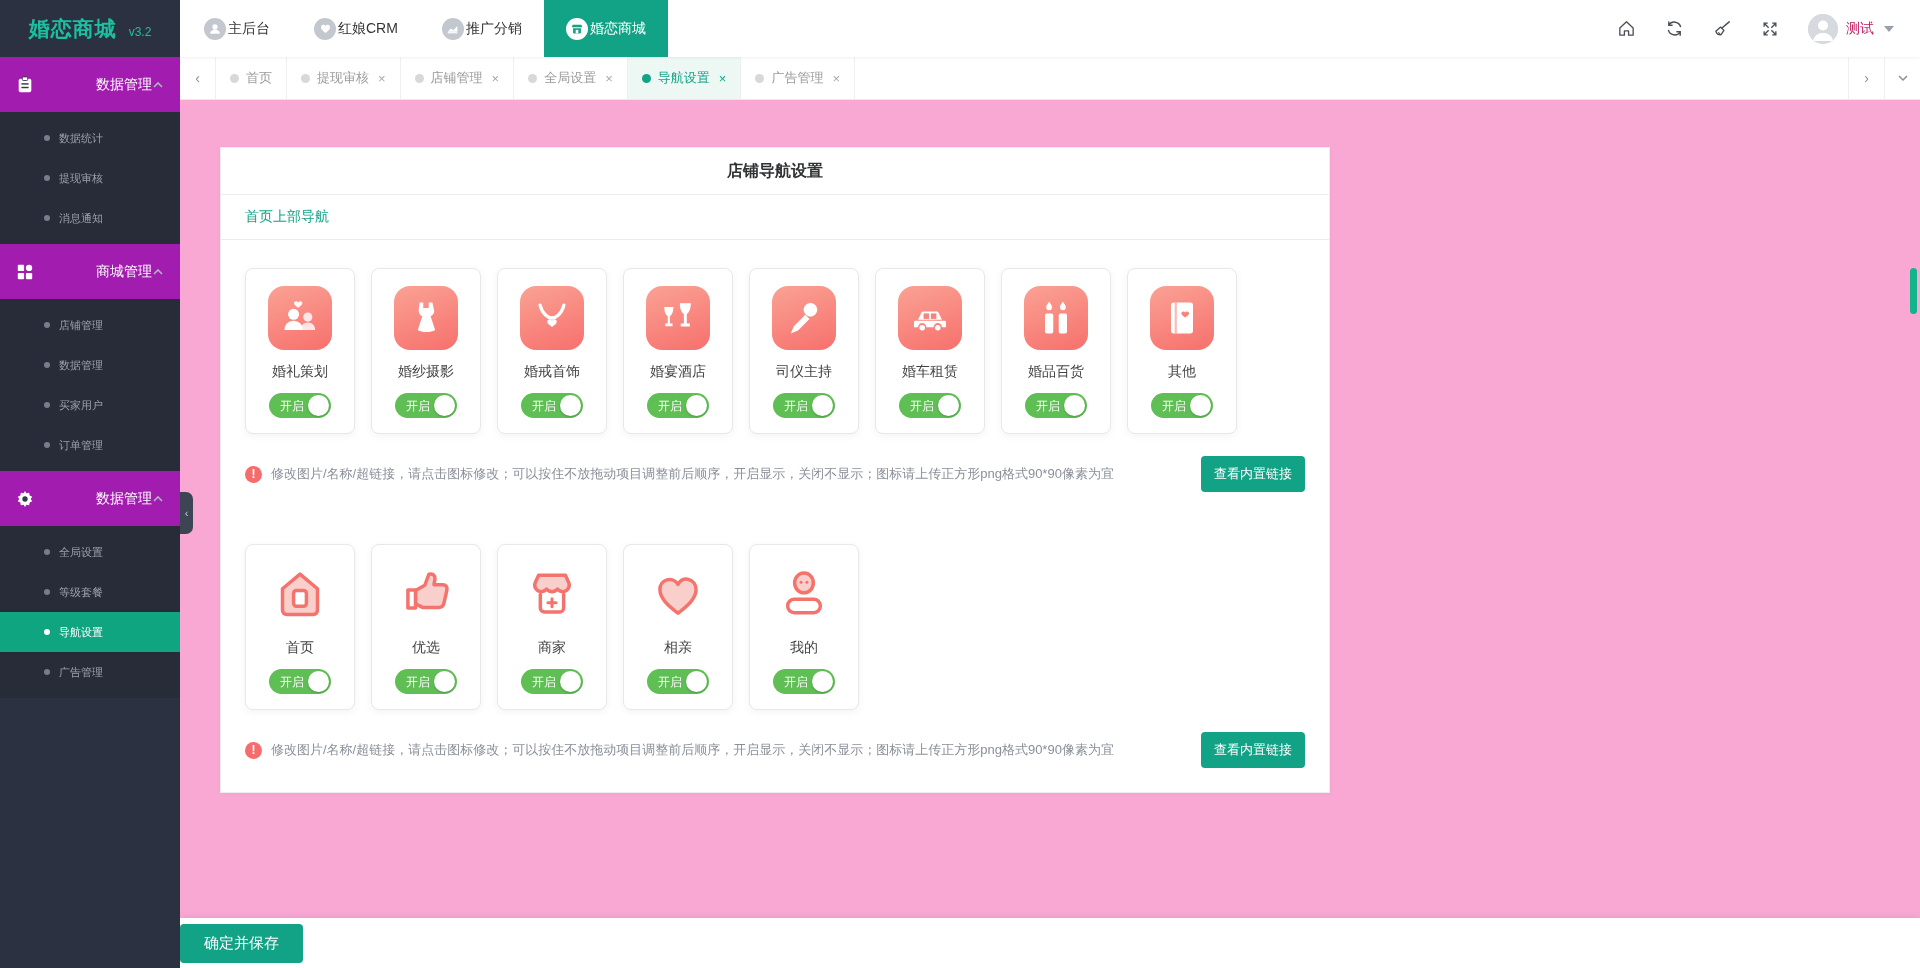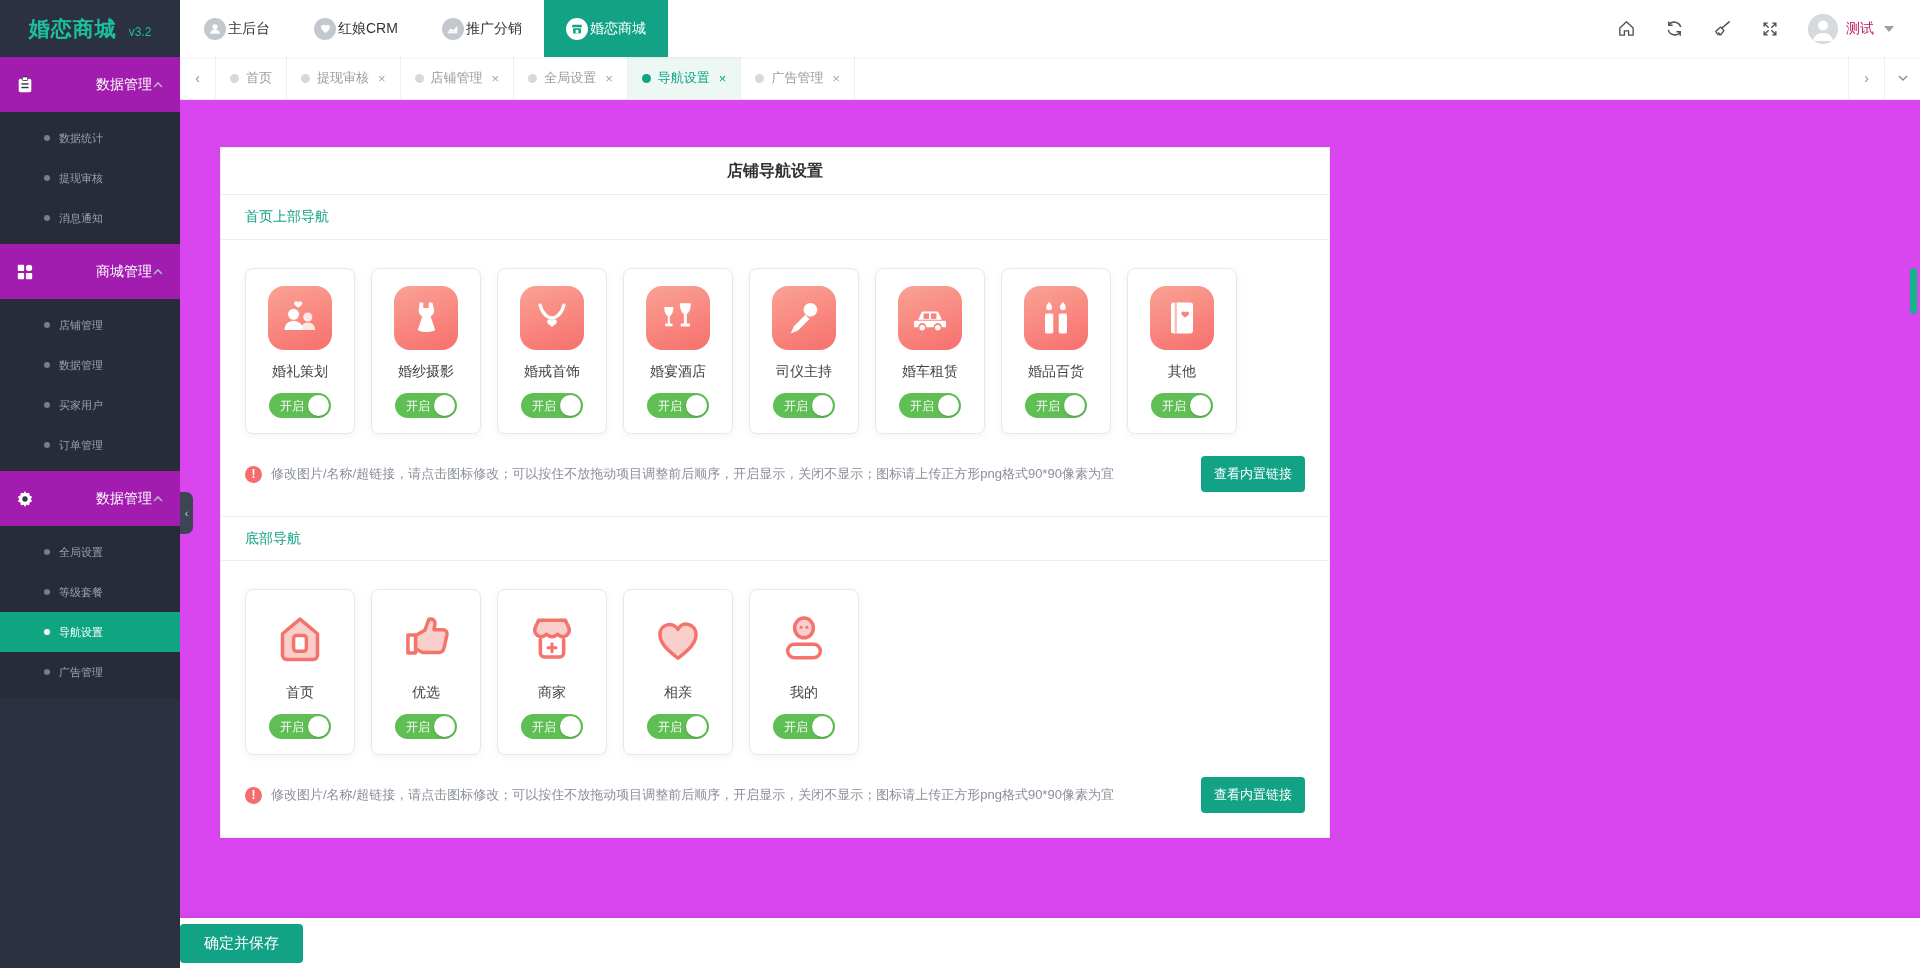--- a/index.html
+++ b/index.html
@@ -61,21 +61,21 @@
     color:#9b9b9b; border-right:1px solid #f0f0f0; cursor:pointer; }
   .tab .dot { width:9px; height:9px; border-radius:50%; background:#d6d8dc; }
   .tab .tab-close { font-size:13px; color:#a8a8a8; margin-left:2px; cursor:pointer; }
   .tab.active { background:#edf8f4; color:#12a286; }
   .tab.active .dot { background:#12a286; }
   .tab.active .tab-close { color:#12a286; }
   .tabbar-spacer { flex:1; }
 
   
   .content { position:absolute; left:180px; top:100px; right:0; bottom:50px;
-    background:#d946ef; overflow:hidden; }
+    background:#f9a8d4; overflow:hidden; }
   .panel { position:absolute; left:40px; top:47px; width:1110px; background:#ffffff;
     border:1px solid #ededed; box-shadow:0 1px 4px rgba(0,0,0,.04); }
   .panel-title { height:47px; display:flex; align-items:center; justify-content:center;
     font-size:16px; font-weight:bold; color:#303133; border-bottom:1px solid #ececec; }
   .section-heading { height:45px; display:flex; align-items:center; padding:0 24px;
     font-size:14px; color:#12a286; border-bottom:1px solid #ececec; }
   .section-sep { border-top:1px solid #ececec; }
   .cards-row { display:flex; gap:16px; padding:28px 24px 18px 24px; }
   .nav-card { width:110px; border:1px solid #e8e8e8; border-radius:8px;
     box-shadow:0 2px 8px rgba(0,0,0,.05); background:#fff; display:flex;
@@ -468,21 +468,20 @@
           </span>
         </div>
       </div>
 
       <div class="note-row">
         <span class="note-icon">!</span>
         <span class="note-text">修改图片/名称/超链接，请点击图标修改；可以按住不放拖动项目调整前后顺序，开启显示，关闭不显示；图标请上传正方形png格式90*90像素为宜</span>
         <button class="link-btn">查看内置链接</button>
       </div>
 
-      <div class="section-heading section-sep">底部导航</div>
       <div class="cards-row">
 
         <div class="nav-card">
           <span class="icon-plain">
             <svg viewBox="0 0 48 48" width="58" height="56">
                 <path d="M9 19.5L24 7l15 12.5V38a3.5 3.5 0 0 1-3.5 3.5h-23A3.5 3.5 0 0 1 9 38z" fill="#f9cfcb" stroke="#f4736c" stroke-width="3" stroke-linejoin="round"></path>
                 <rect x="18.5" y="21" width="11" height="13.5" rx="2.5" fill="#fff" stroke="#f4736c" stroke-width="3"></rect>
               </svg>
           </span>
           <span class="card-label">首页</span>

